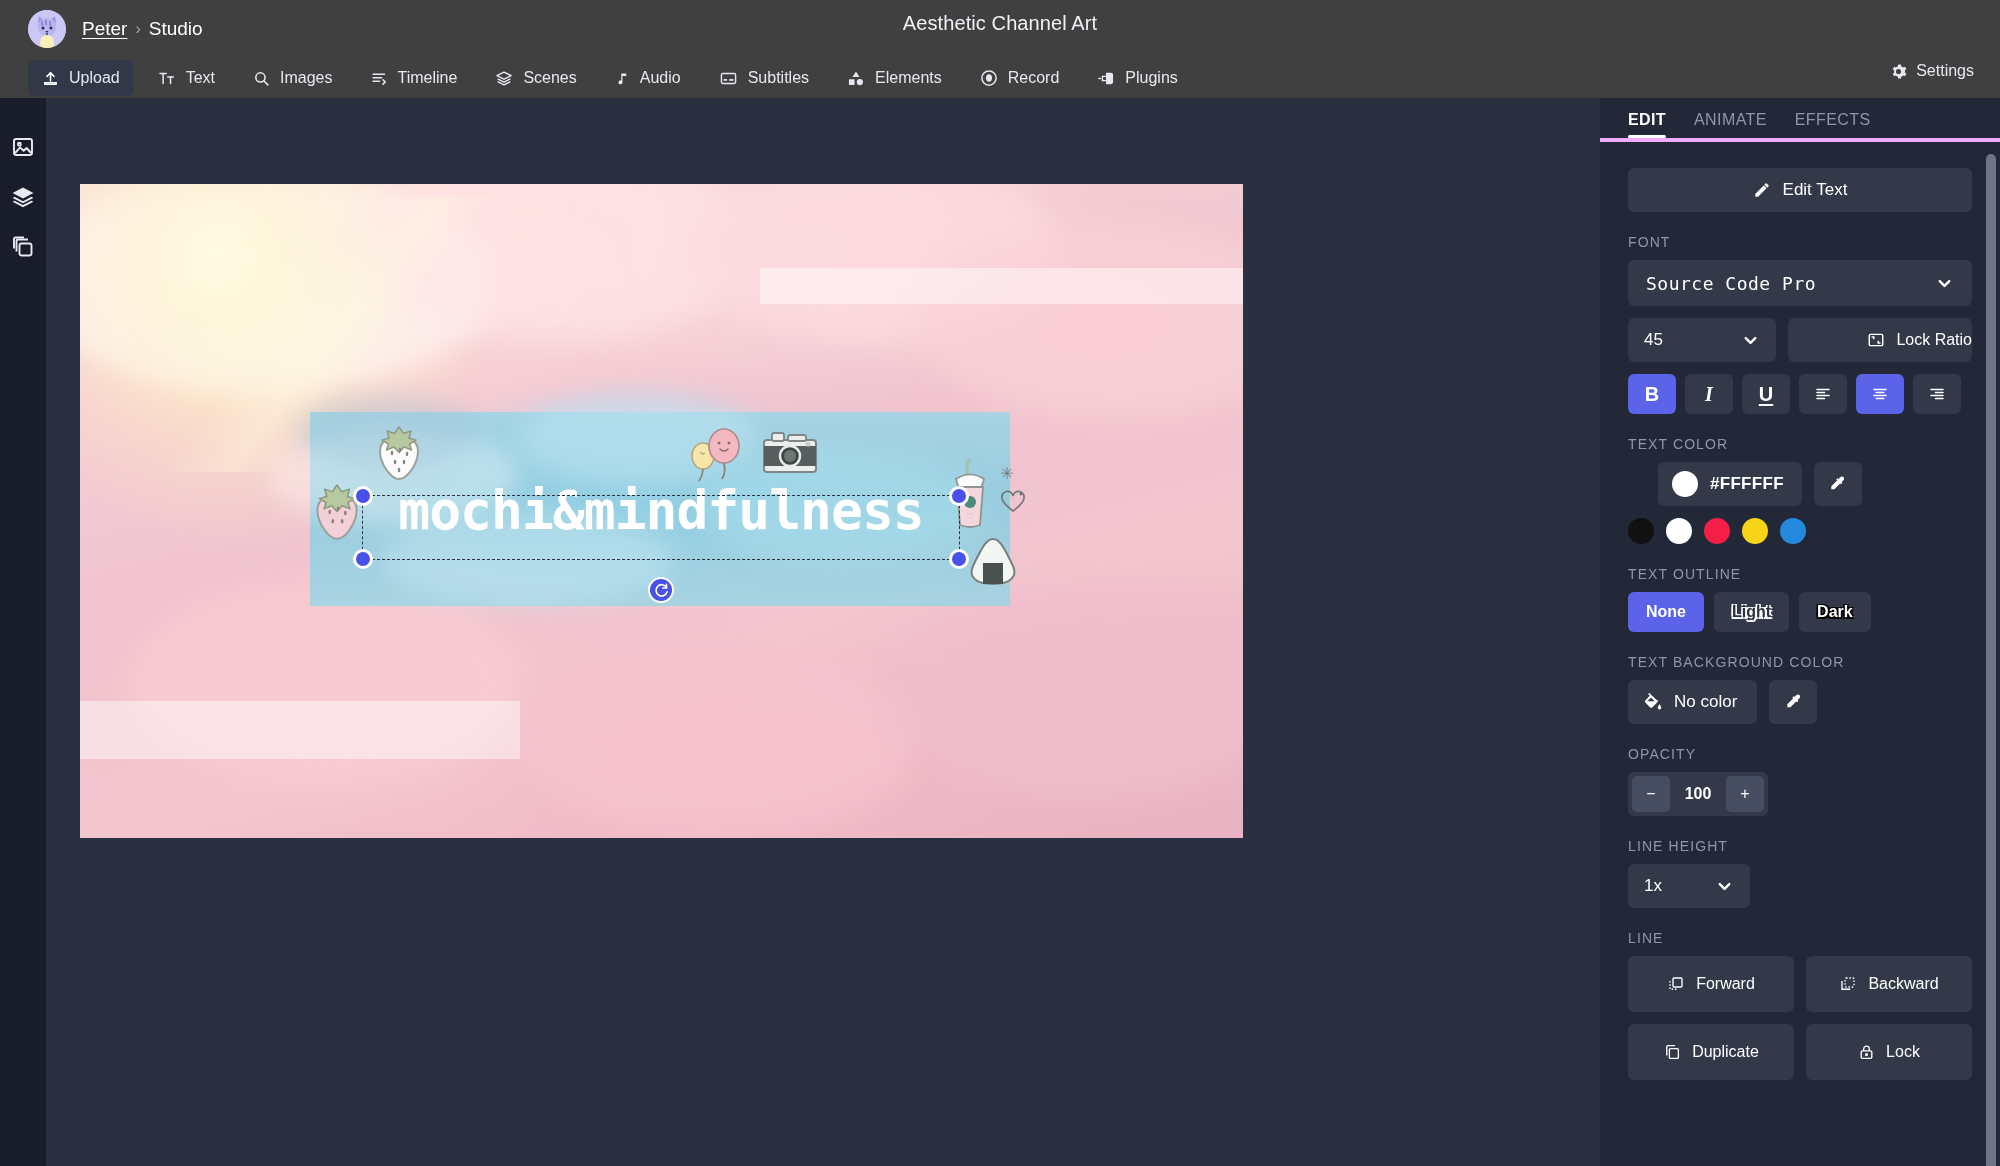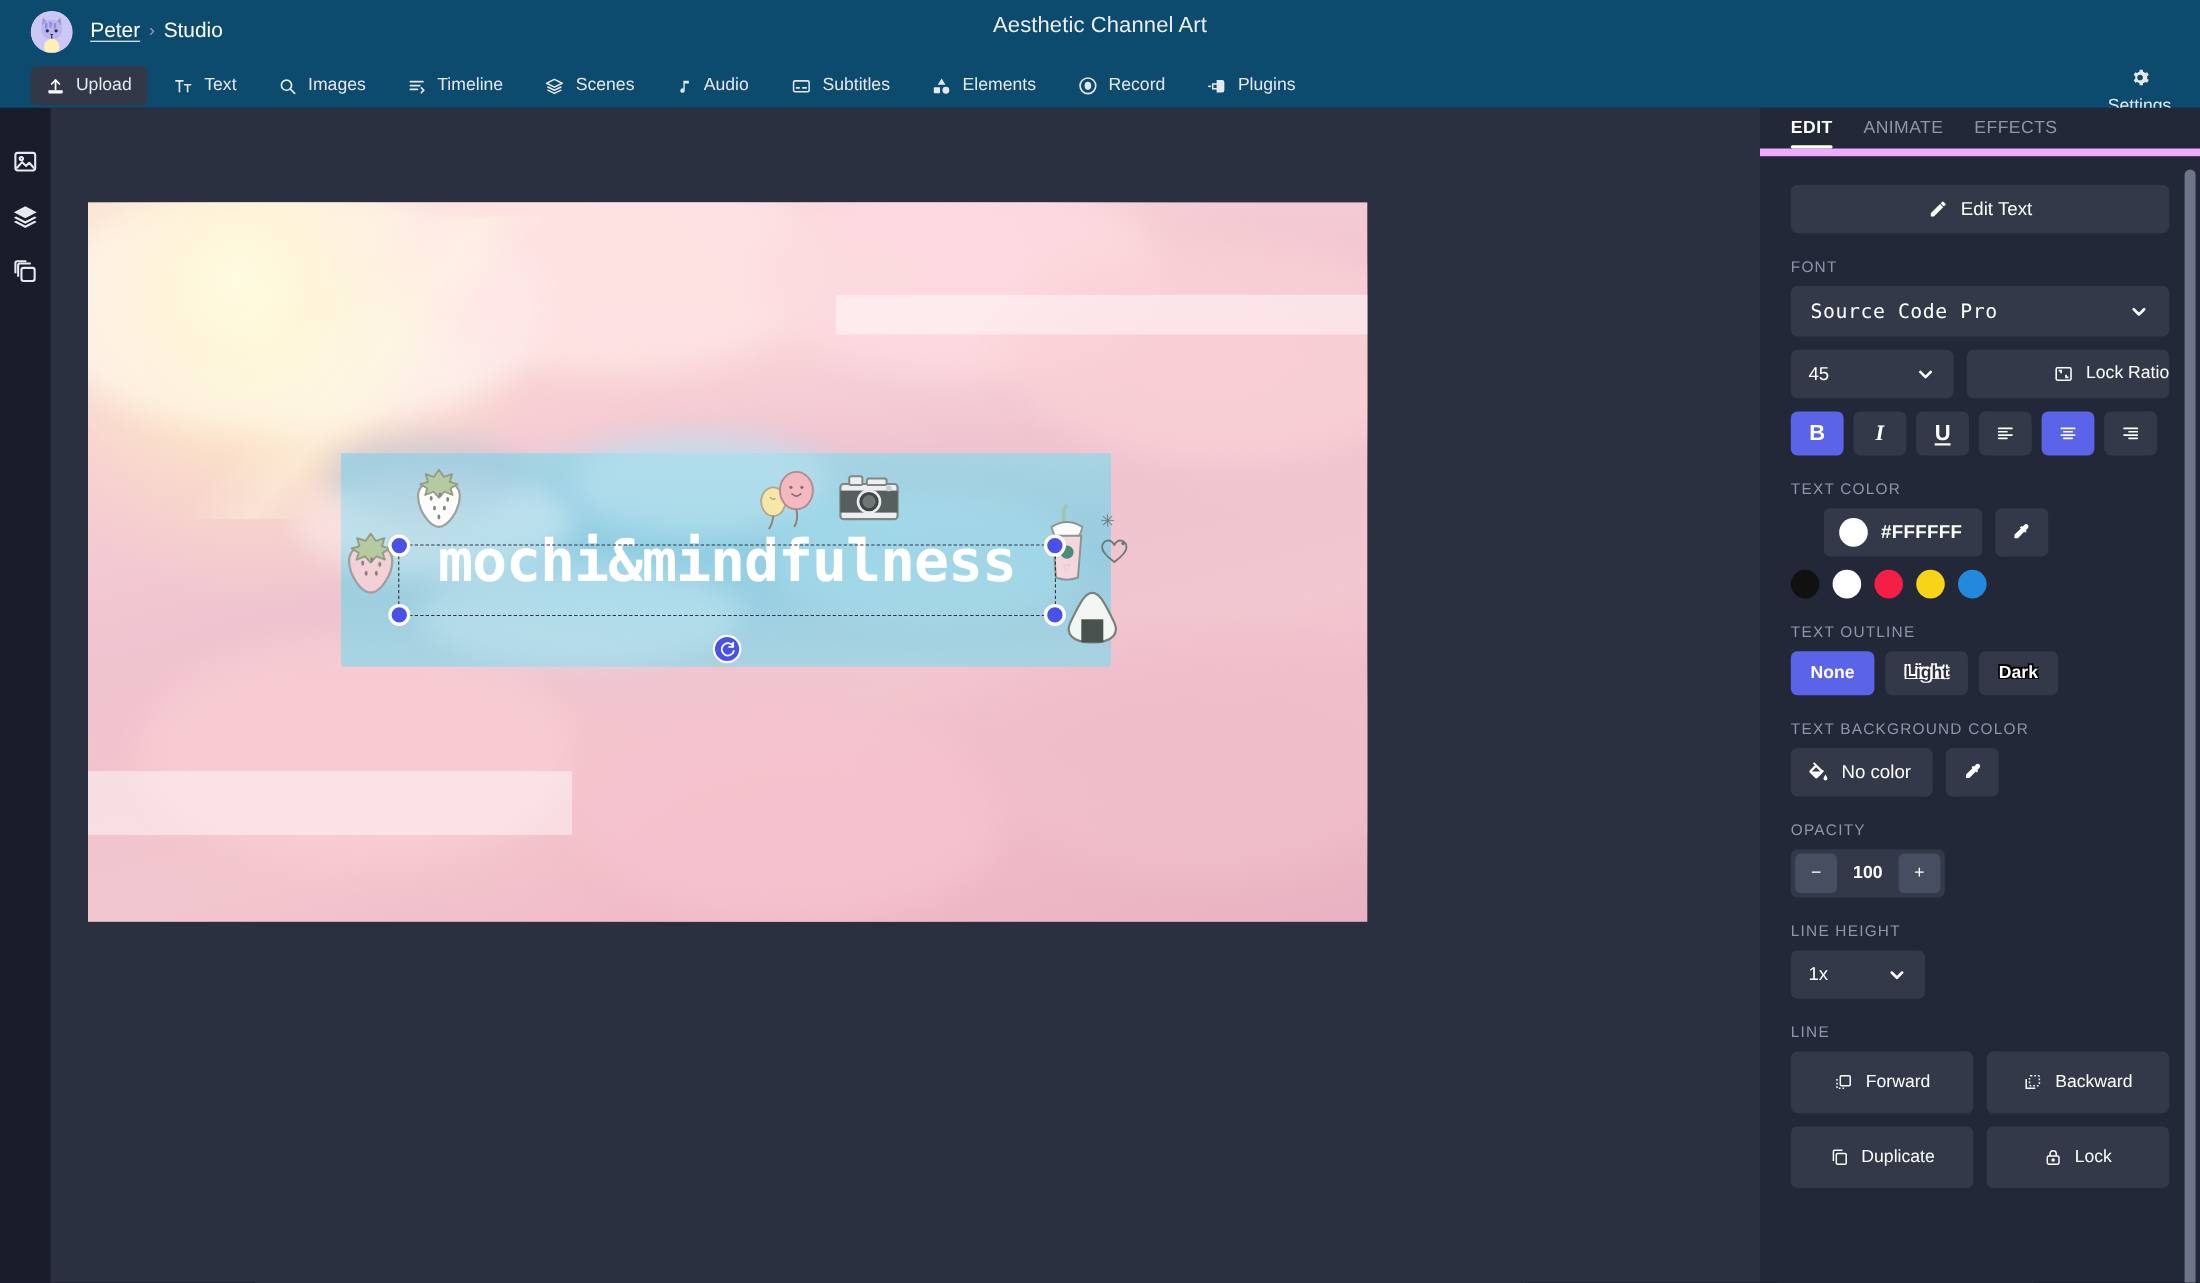--- a/index.html
+++ b/index.html
@@ -7,21 +7,21 @@
     width: 2000px; height: 1166px;
     background: #1c2030;
     font-family: "Liberation Sans", sans-serif;
     overflow: hidden;
     -webkit-font-smoothing: antialiased;
   }
   .app { width: 2000px; height: 1166px; display: flex; flex-direction: column; position: relative; }
 
   
   .header {
-    height: 98px; background: #0c4a6e; flex: 0 0 98px;
+    height: 98px; background: #404040; flex: 0 0 98px;
     position: relative;
   }
   .hdr-row1 { height: 58px; display: flex; align-items: center; padding: 0 0 0 28px; position: relative; }
   .avatar {
     width: 38px; height: 38px; border-radius: 50%;
     background: #c9c6f3; position: relative; overflow: hidden; flex: 0 0 38px;
   }
   .avatar svg { position: absolute; left: 0; top: 0; }
   .crumb-wrap { display: flex; align-items: center; margin-left: 16px; font-size: 19px; }
   .crumb-user { color: #fff; text-decoration: underline; text-underline-offset: 3px; cursor: pointer; }
@@ -55,21 +55,21 @@
   
   .hdr-row2 { height: 40px; display: flex; align-items: center; padding-left: 28px; position: relative; }
   .tool {
     display: flex; align-items: center; gap: 10px; height: 36px; padding: 0 14px;
     border-radius: 6px; color: #e6e8f0; font-size: 16px; cursor: pointer; margin-right: 10px;
   }
   .tool.active { background: #333848; }
   .tool svg { flex: 0 0 auto; }
   .settings-btn {
     position: absolute; right: 26px; top: 4px; display: flex; align-items: center; gap: 9px;
-    color: #e6e8f0; font-size: 16px; cursor: pointer; flex-direction: column;
+    color: #e6e8f0; font-size: 16px; cursor: pointer;
   }
 
   
   .body { flex: 1; display: flex; min-height: 0; }
 
   .leftbar { width: 46px; background: #191d2b; flex: 0 0 46px; padding-top: 24px; }
   .lb-item { width: 46px; height: 50px; display: flex; align-items: center; justify-content: center; cursor: pointer; }
 
   .stage { flex: 1; background: #2b3041; position: relative; overflow: hidden; }
 
@@ -142,21 +142,21 @@
     font-family: "DejaVu Sans Mono", "Liberation Mono", monospace;
     letter-spacing: -1px; line-height: 1; white-space: nowrap;
   }
 
   
   .panel {
     width: 400px; flex: 0 0 400px; background: #232838; position: relative; display: flex; flex-direction: column;
   }
   .panel-tabs {
     height: 44px; display: flex; align-items: flex-end; padding-left: 28px; gap: 28px;
-    border-bottom: 7px solid #f0abfc; flex: 0 0 44px;
+    border-bottom: 4px solid #f0abfc; flex: 0 0 44px;
   }
   .ptab { font-size: 16px; color: #8f96aa; padding-bottom: 9px; cursor: pointer; letter-spacing: .4px; position: relative; }
   .ptab.active { color: #ffffff; font-weight: bold; }
   .ptab.active::after {
     content: ""; position: absolute; left: 0; right: 0; bottom: 0; height: 3px; background: #ffffff; border-radius: 2px;
   }
   .panel-scroll { flex: 1; overflow: hidden; padding: 26px 28px 0 28px; position: relative; }
 
   .sec-label { color: #8f96aa; font-size: 14px; letter-spacing: 1.1px; margin: 22px 0 10px 0; }
   .ctrl {

